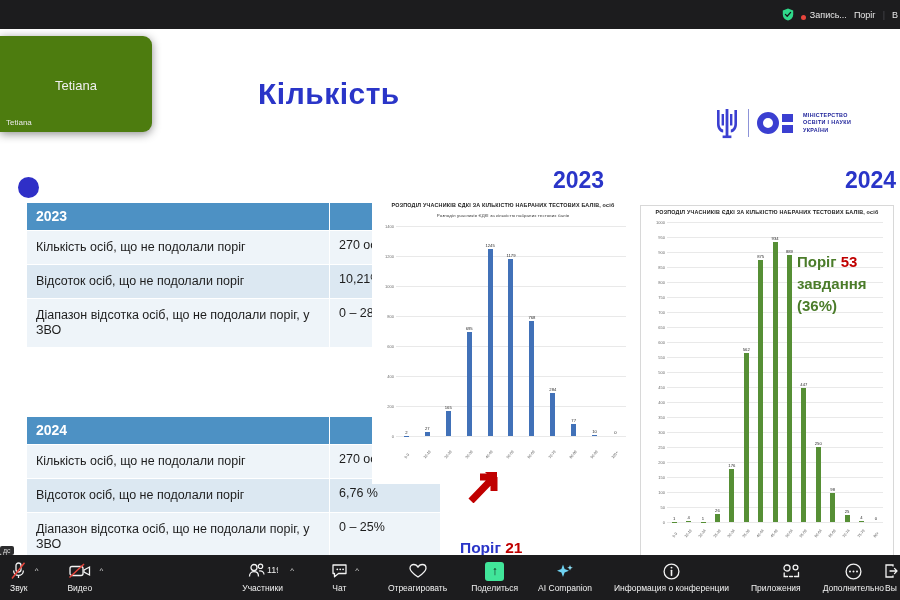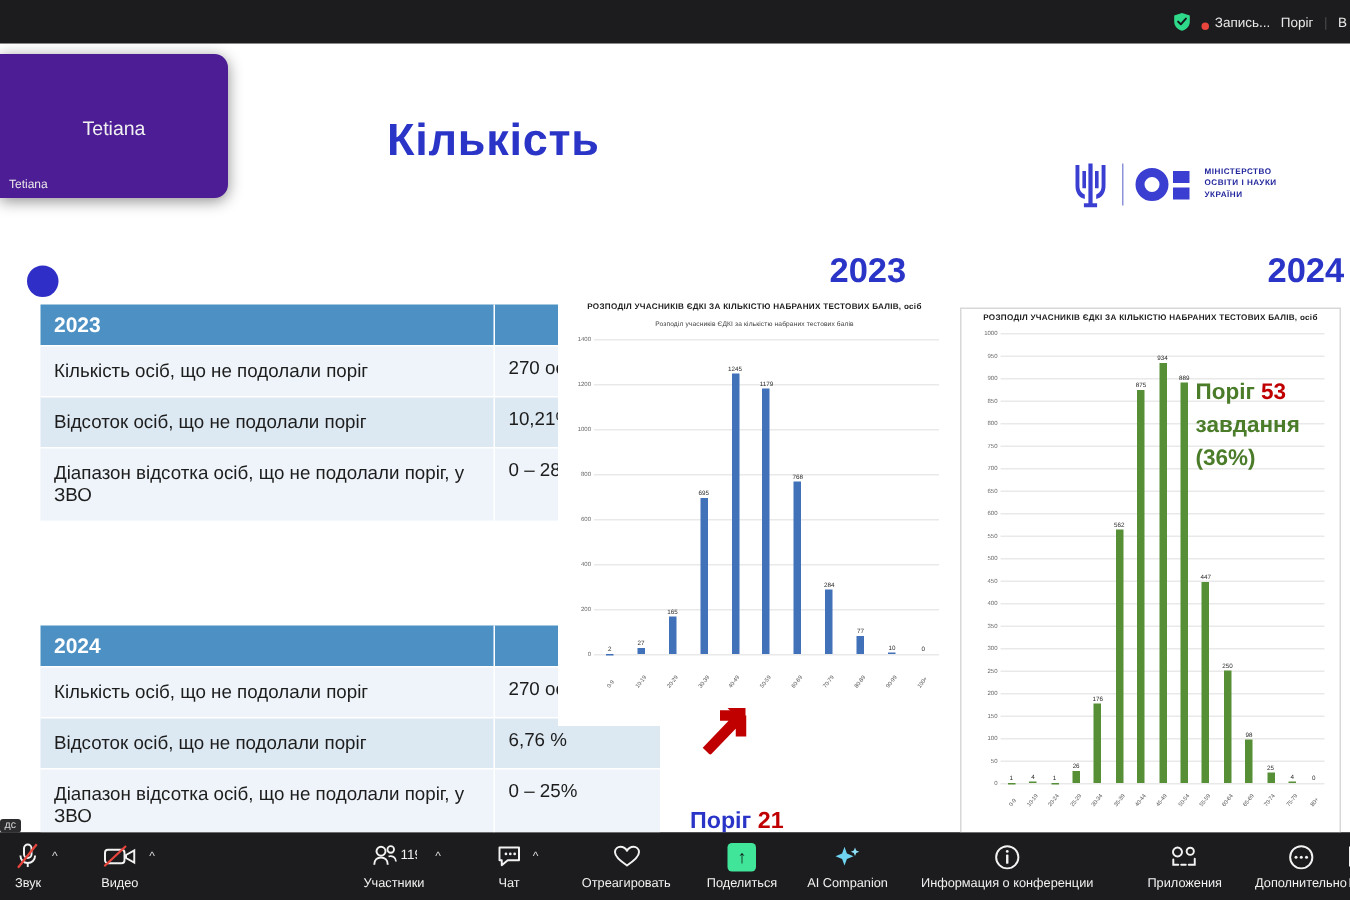--- a/index.html
+++ b/index.html
@@ -136,21 +136,21 @@
     left: 797px; top: 222px; font-size: 15px; color: #4b7c2a; line-height: 22px;
   }
   .thresh .num { color: #c00000; }
 
   
   .arrow { position: absolute; }
 
   
   .selfview {
     position: absolute; left: 0; top: 36px; width: 152px; height: 96px;
-    background: #4c1d95; border-radius: 0 9px 9px 0;
+    background: #4d7c0f; border-radius: 0 9px 9px 0;
     box-shadow: 0 2px 10px rgba(0,0,0,.45);
   }
   .selfview-name-center {
     position: absolute; left: 0; right: 0; top: 42px; text-align: center;
     color: #f0f0f0; font-size: 13px;
   }
   .selfview-name-corner {
     position: absolute; left: 6px; bottom: 5px; color: #e9e9e9; font-size: 8px;
   }
 
@@ -657,21 +657,21 @@
       <span class="tb-icon">
         <svg width="17" height="17" viewBox="0 0 17 17">
           <circle cx="8.5" cy="8.5" r="7.4" fill="none" stroke="#f2f2f2" stroke-width="1.3"></circle>
           <circle cx="8.5" cy="4.6" r="0.95" fill="#f2f2f2"></circle>
           <rect x="7.7" y="6.7" width="1.6" height="6.2" rx="0.6" fill="#f2f2f2"></rect>
         </svg>
       </span>
       <span class="tb-label">Информация о конференции</span>
     </div>
 
-    <div class="tb-item" style="margin-left:36px;">
+    <div class="tb-item" style="margin-left:22px;align-items:flex-end;">
       <span class="tb-icon">
         <svg width="19" height="16" viewBox="0 0 19 16">
           <circle cx="5" cy="5" r="3" fill="none" stroke="#f2f2f2" stroke-width="1.3"></circle>
           <circle cx="13.5" cy="4.5" r="2.4" fill="none" stroke="#f2f2f2" stroke-width="1.3"></circle>
           <path d="M2.2 10 V13.5 H5.5" fill="none" stroke="#f2f2f2" stroke-width="1.3" stroke-linecap="round"></path>
           <path d="M16.5 9.5 V13.5 H12.5" fill="none" stroke="#f2f2f2" stroke-width="1.3" stroke-linecap="round"></path>
           <path d="M7.5 13.5 H10.5" fill="none" stroke="#f2f2f2" stroke-width="1.3" stroke-linecap="round"></path>
         </svg>
       </span>
       <span class="tb-label">Приложения</span>

